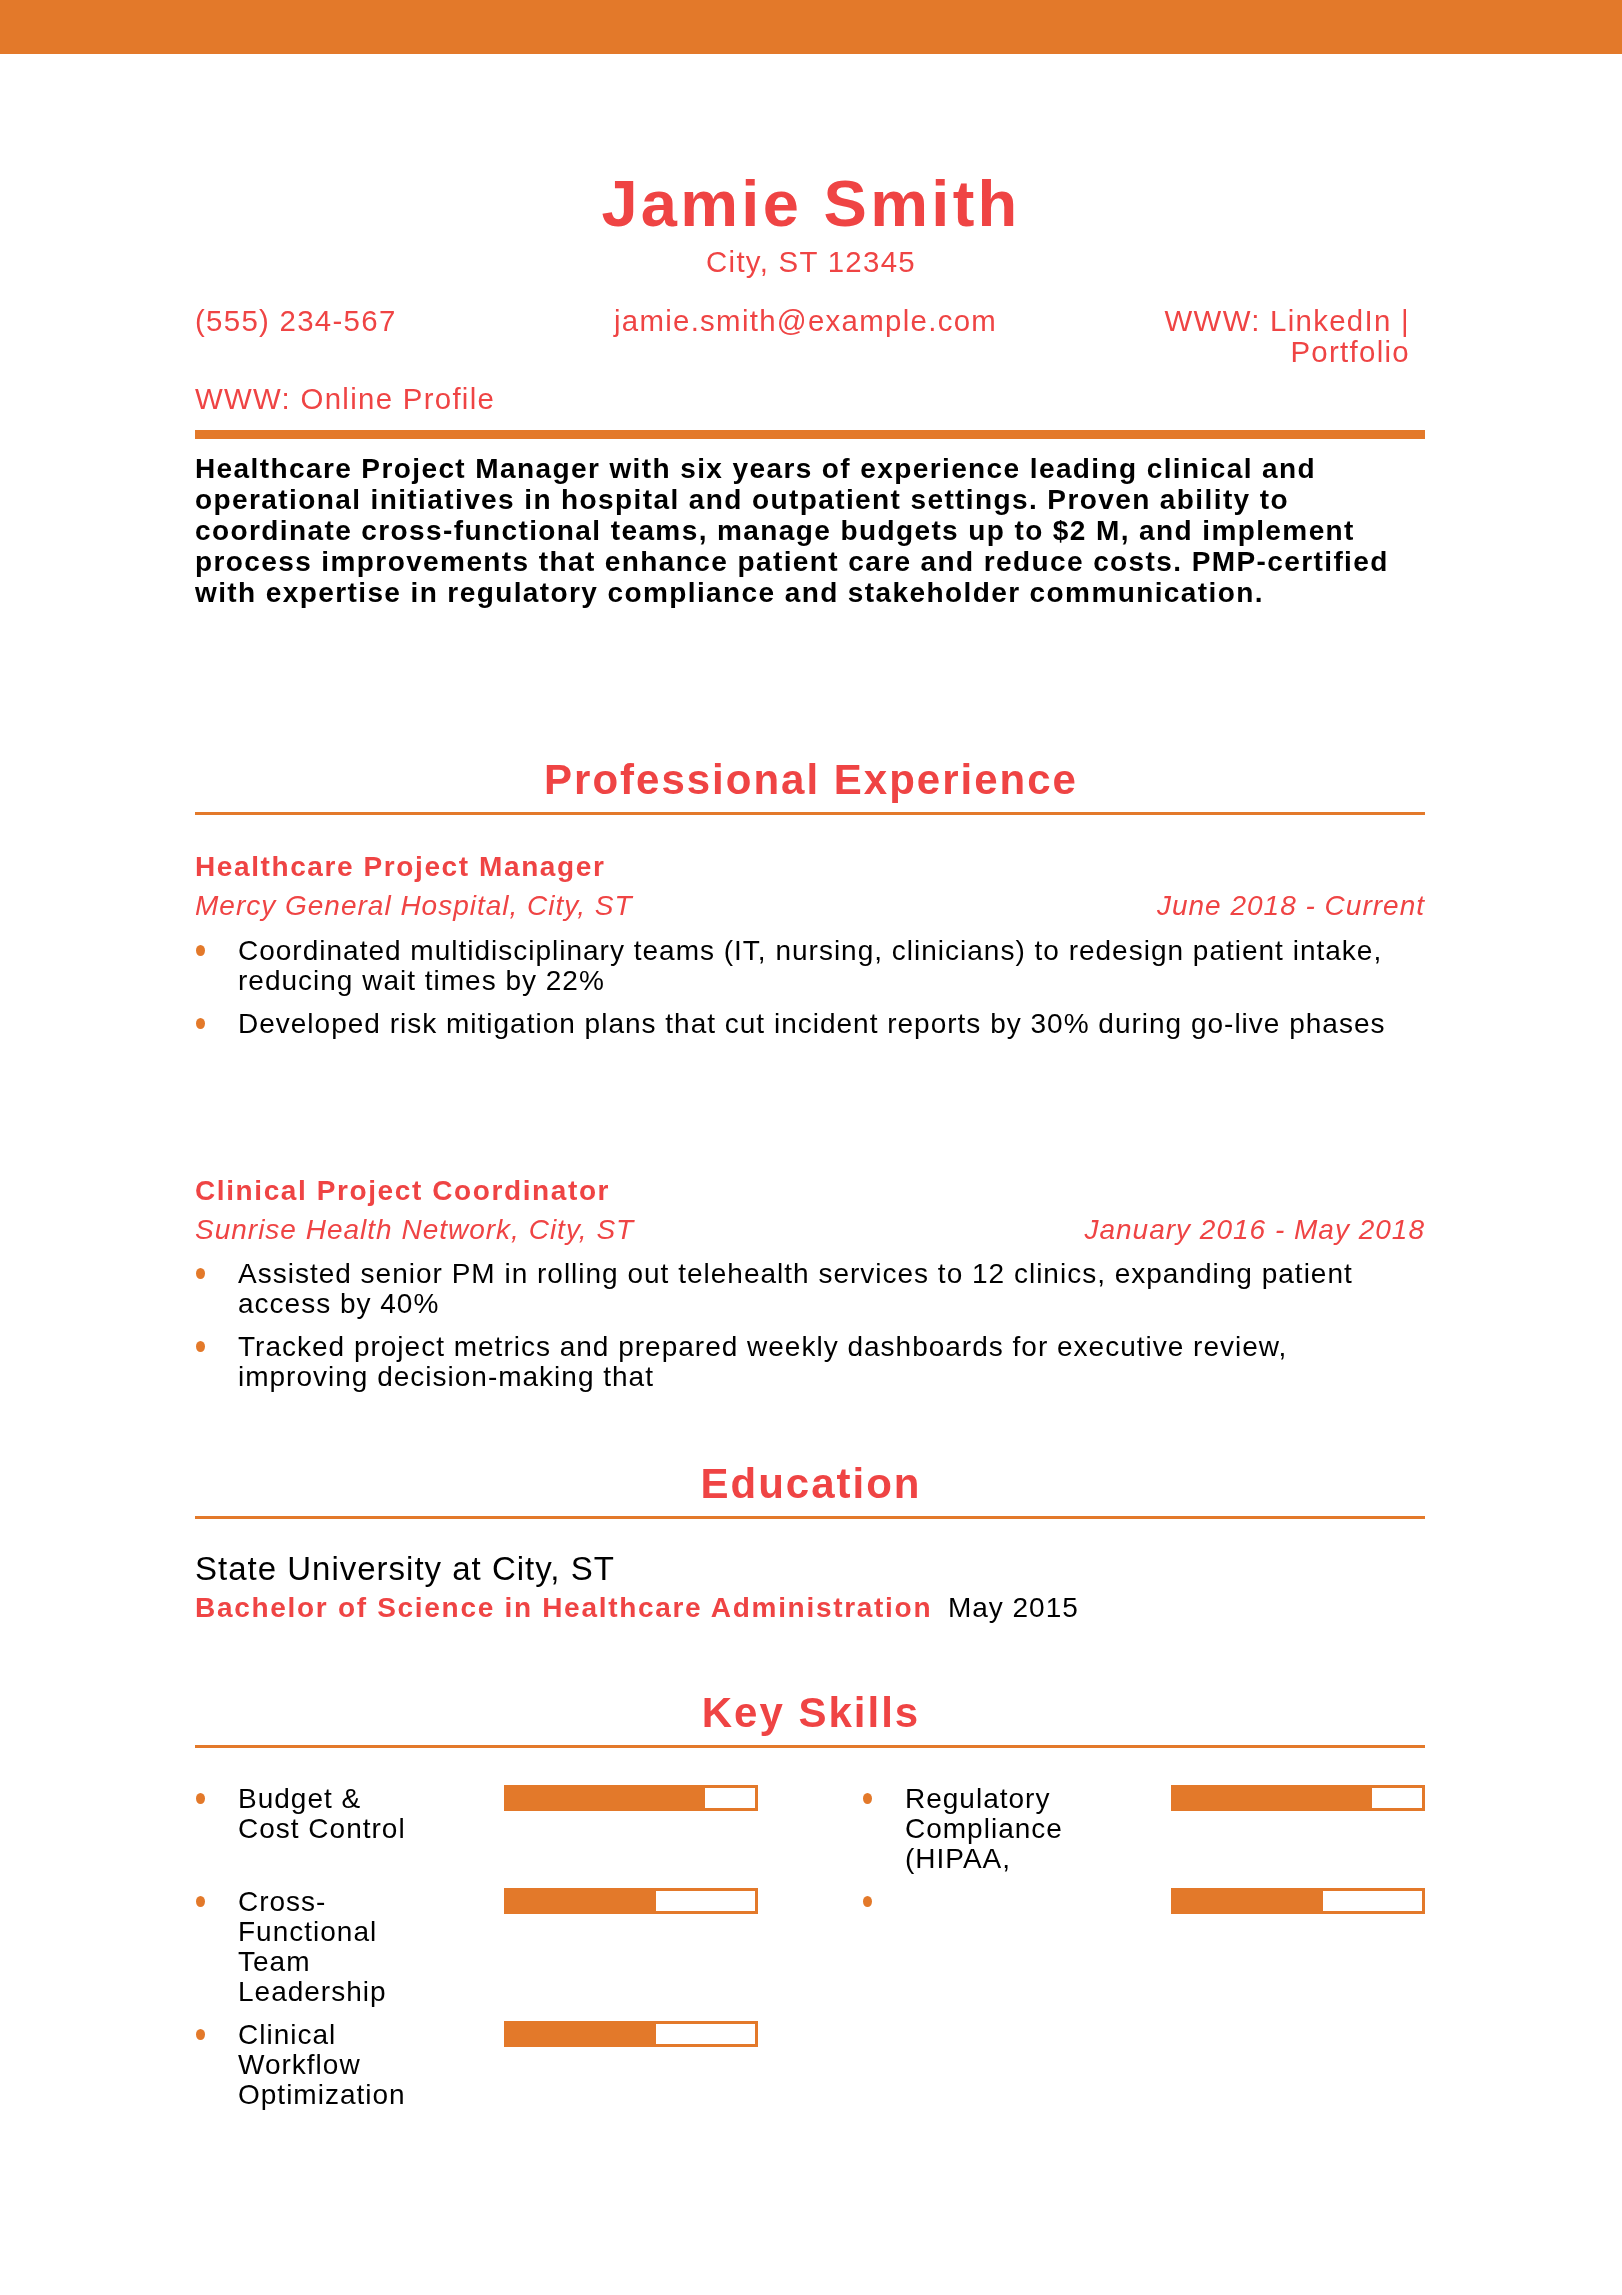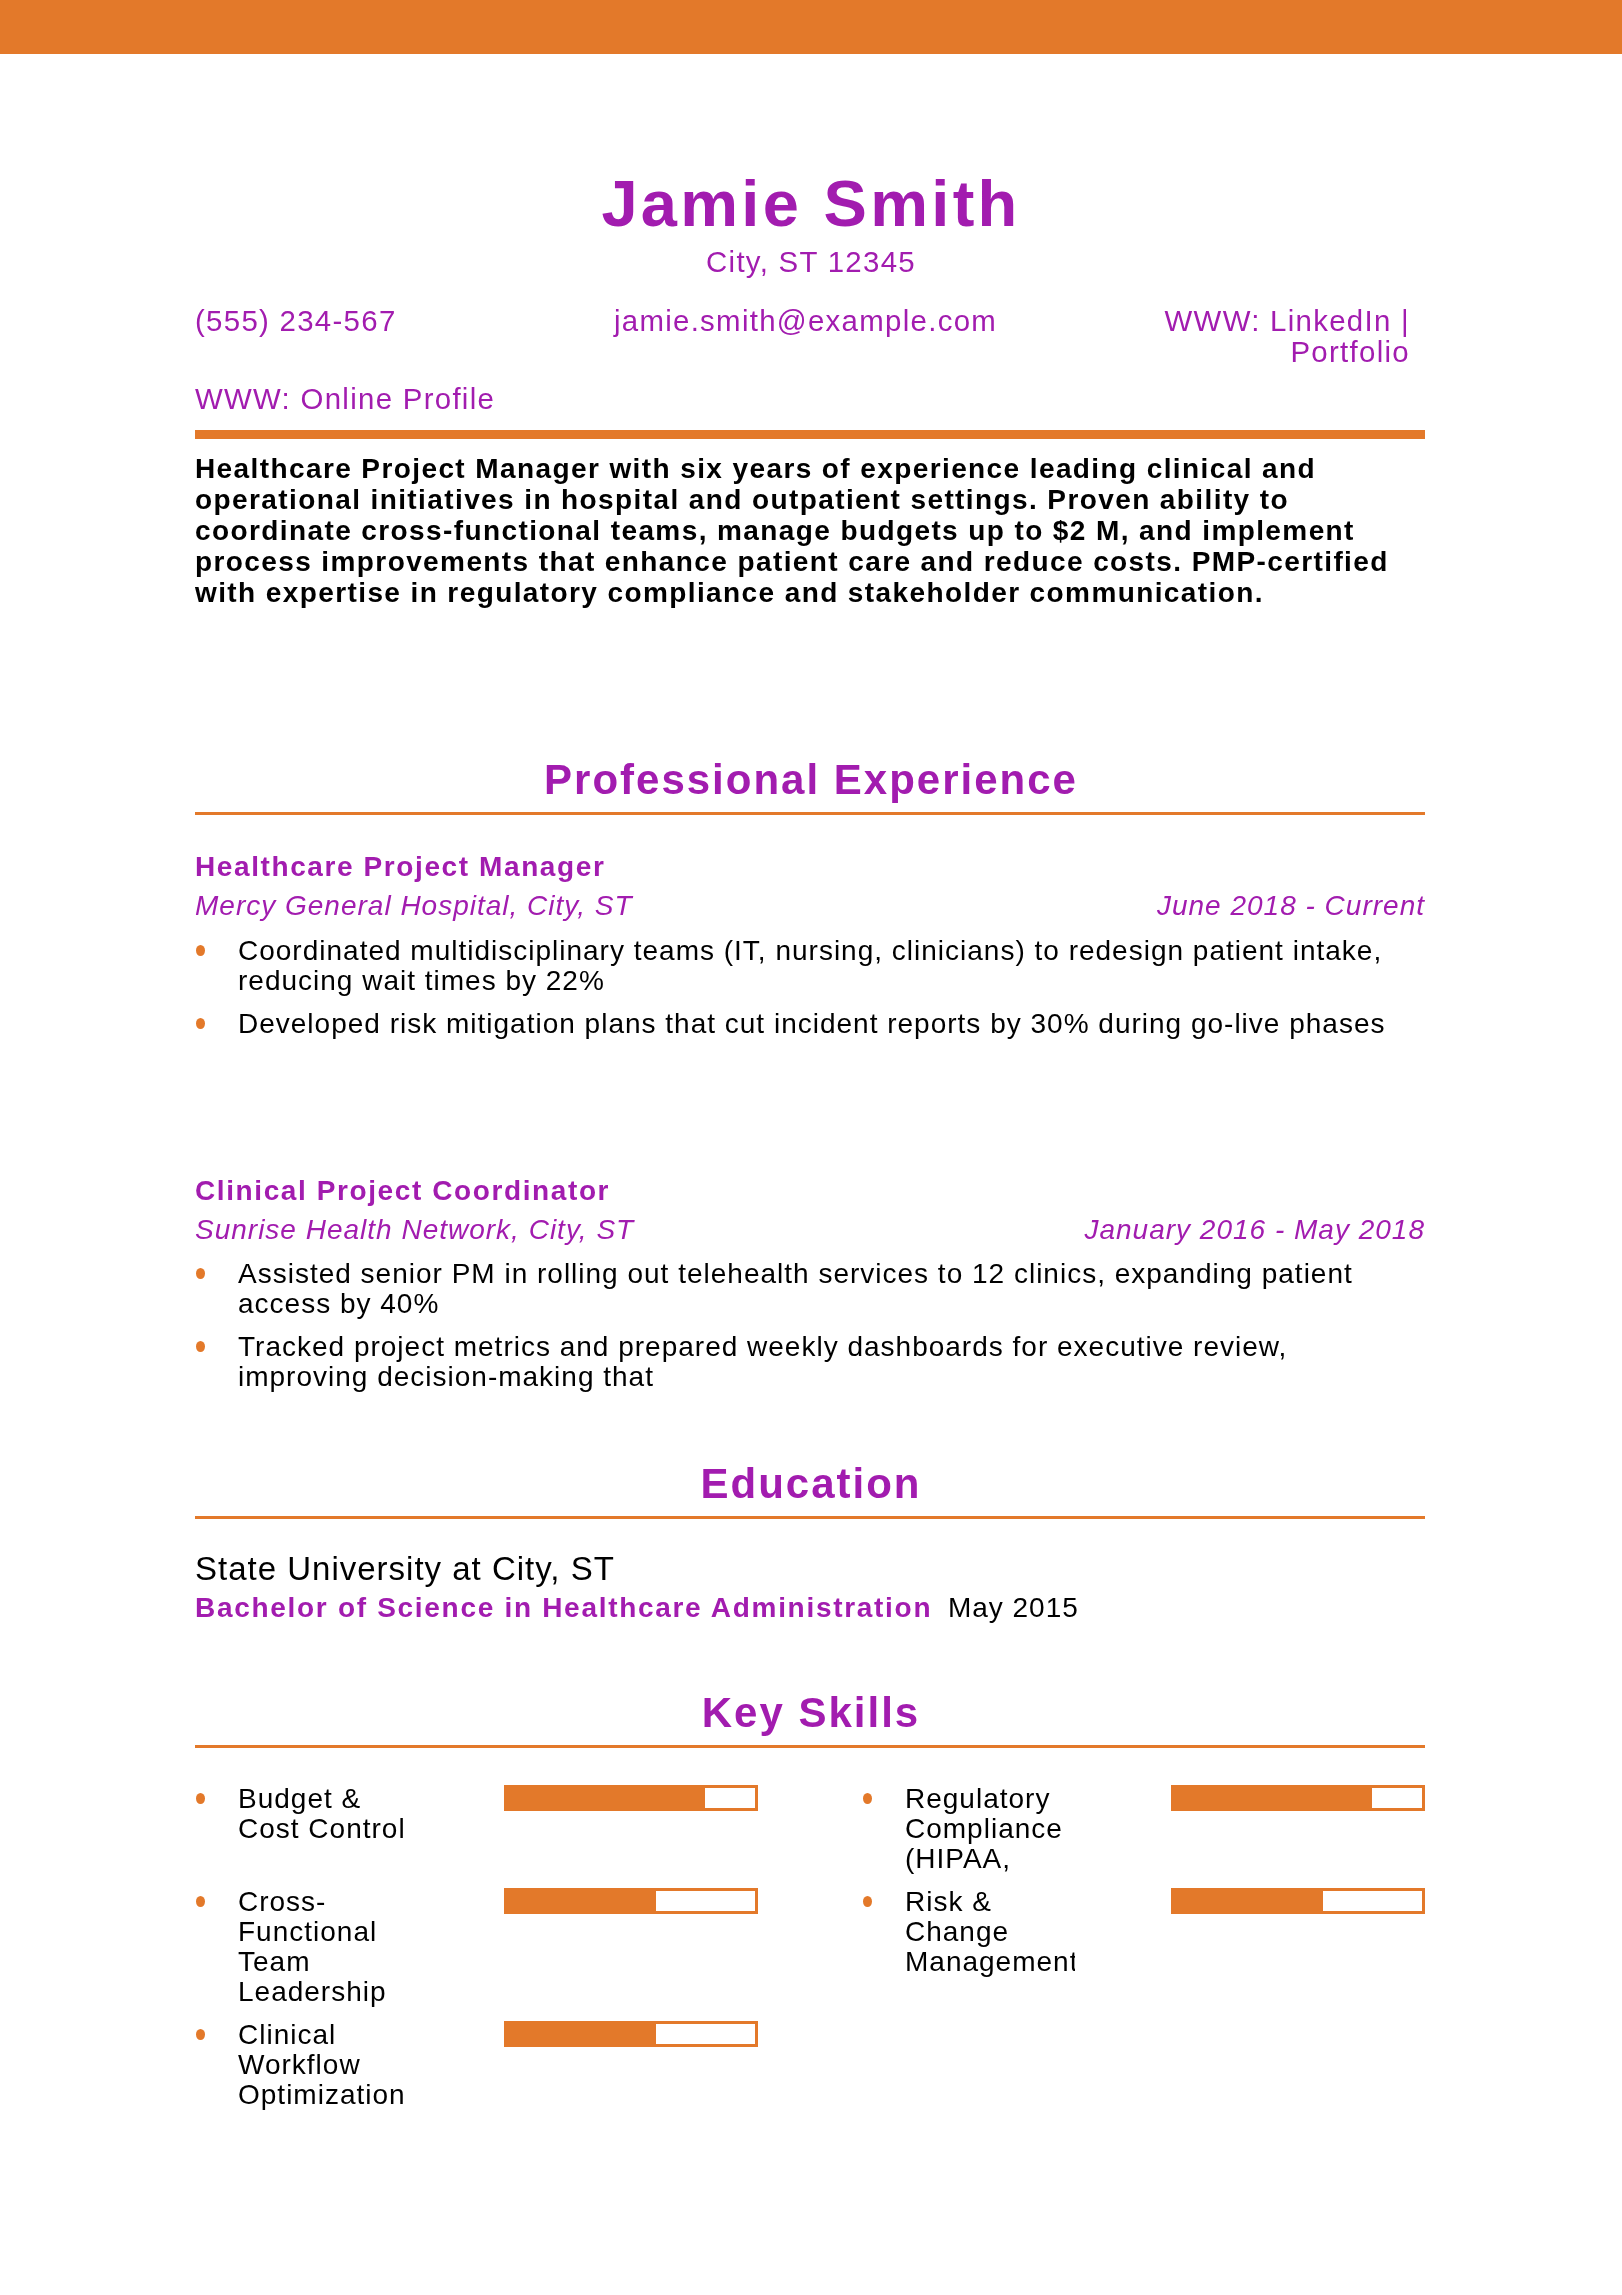--- a/index.html
+++ b/index.html
@@ -1,20 +1,20 @@
 <!DOCTYPE html>
 <html style="font-size:10.5px"><head>
 <meta charset="utf-8">
 <style>
   html, body { margin: 0; padding: 0; background: #ffffff; }
   body { width: 1622px; height: 2295px; position: relative; overflow: hidden;
          font-family: "Liberation Sans", sans-serif; color: #000; }
   .band { position: absolute; left: 0; top: 0; width: 1622px; height: 54px; background: #E3792A; }
   .abs { position: absolute; }
-  .orange { color: #a21caf; }
+  .orange { color: #ef4444; }
   .name { left: 0; width: 1622px; top: 164px; text-align: center; font-size: 65px; font-weight: bold;
           letter-spacing: 3.3px; line-height: 79px; }
   .city { left: 0; width: 1622px; top: 243px; text-align: center; font-size: 29.4px; letter-spacing: 1.3px; line-height: 37px; }
   .contact { font-size: 29.4px; letter-spacing: 1.3px; line-height: 31px; }
   .c1 { left: 195px; top: 305px; width: 366px; }
   .c2 { left: 609px; top: 305px; width: 393px; text-align: center; }
   .c3 { left: 1040px; top: 305px; width: 370px; text-align: right; }
   .c4 { left: 195px; top: 383px; width: 589px; }
   .rule-thick { left: 195px; top: 430px; width: 1230px; height: 8.5px; background: #E3792A; }
   .summary { left: 195px; top: 453px; width: 1230px; font-size: 28px; font-weight: bold; letter-spacing: 1.4px;
@@ -105,21 +105,20 @@
 </div>
 <div class="skill" style="left:195px; top:1887px;">
   <span class="dot"></span>
   <span class="skill-label" style="max-height:120px;">Cross-Functional Team Leadership</span>
   <div class="skill-bar">
       <div class="skill-fill" style="width: 60%;"></div>
     </div>
 </div>
 <div class="skill" style="left:862px; top:1887px;">
   <span class="dot"></span>
-  <span class="skill-label">Risk &amp; Change Management</span>
   <div class="skill-bar">
       <div class="skill-fill" style="width: 60%;"></div>
     </div>
 </div>
 <div class="skill" style="left:195px; top:2020px;">
   <span class="dot"></span>
   <span class="skill-label">Clinical Workflow Optimization</span>
   <div class="skill-bar">
       <div class="skill-fill" style="width: 60%;"></div>
     </div>

